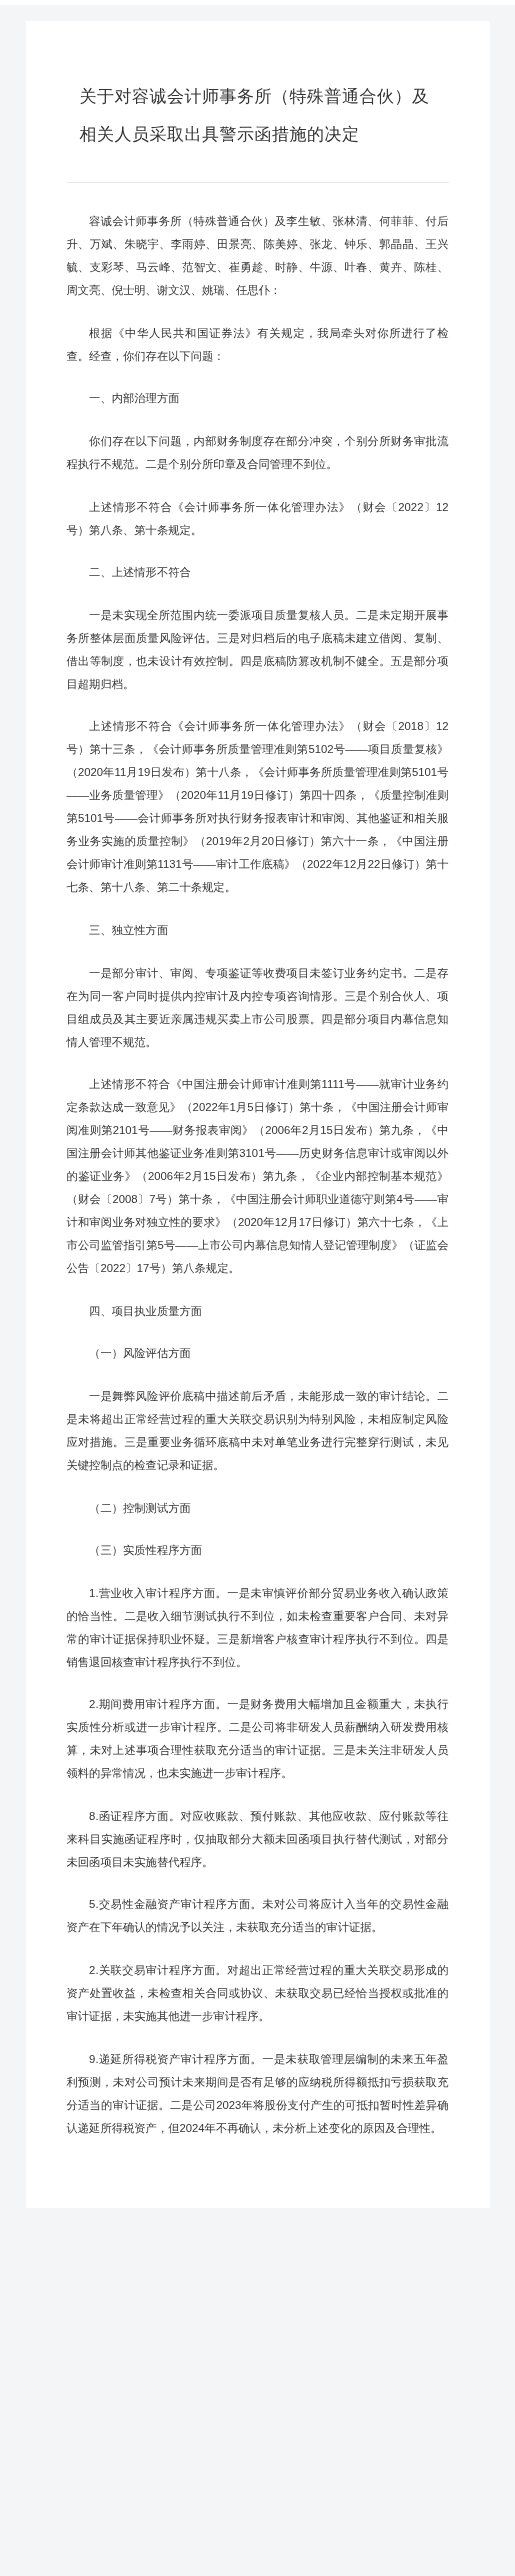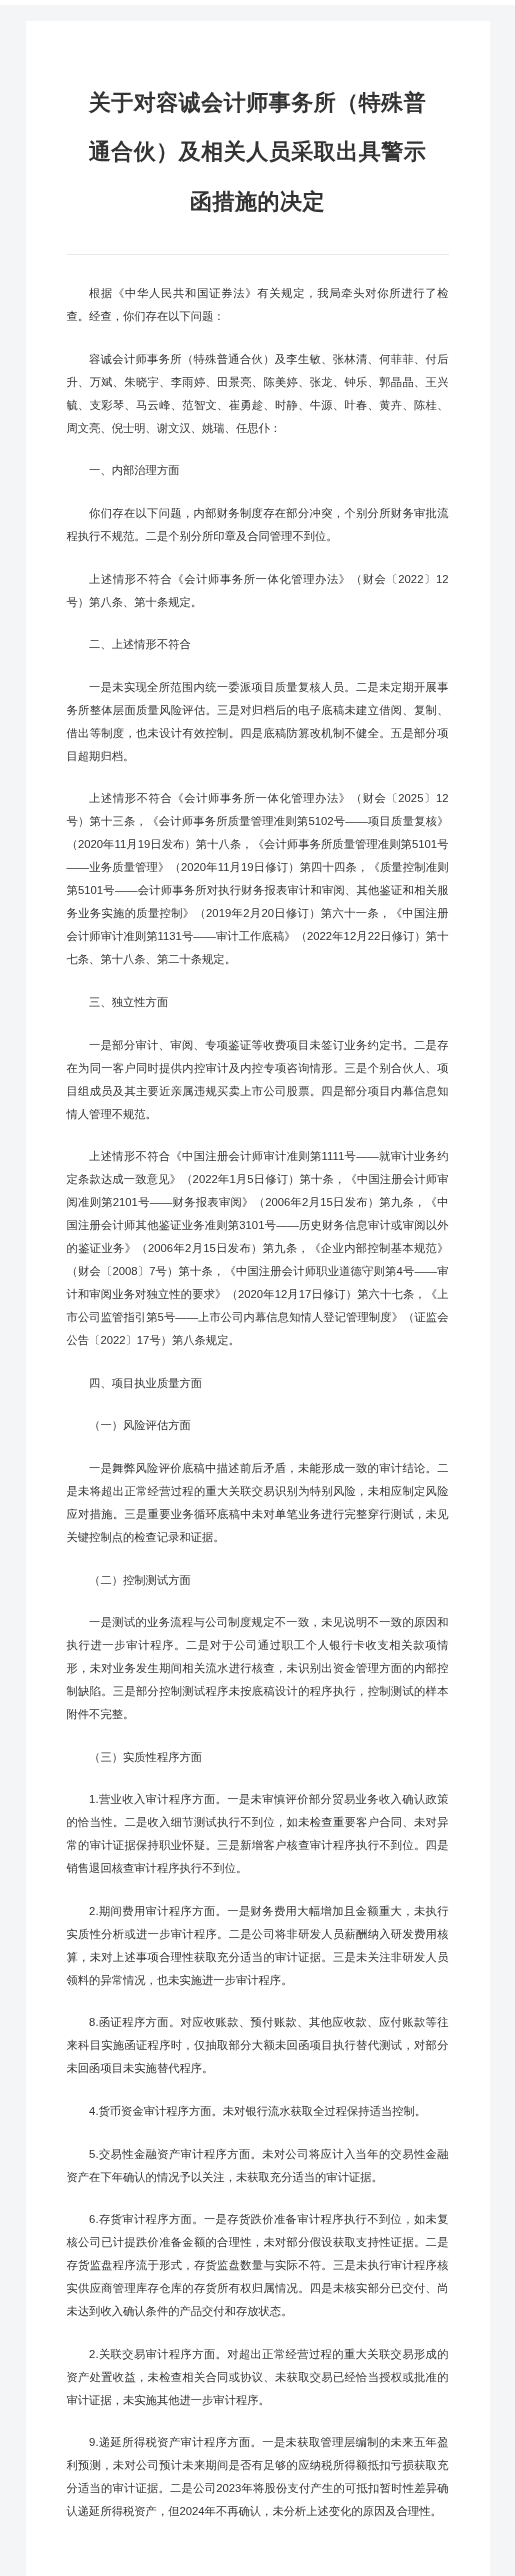--- a/index.html
+++ b/index.html
@@ -19,24 +19,23 @@
     background: #ffffff;
   }
   .card {
     width: 464px;
     box-sizing: border-box;
     margin: 16px auto 0;
     background: #ffffff;
     padding: 41px 41px 49px;
   }
   .doc-title {
-    font-size: 22px;
-    font-weight: 700;
+    font-size: 17px;
+    font-weight: 400;
     color: #333333;
-    text-align: center;
     line-height: 2.25;
     margin: 15.5px 13px 28px;
     letter-spacing: 0.5px;
   }
   .divider {
     border: 0;
     border-top: 0.5px solid #e8e8e8;
     margin: 0 0 27px;
   }
   .doc-body p {
@@ -54,42 +53,39 @@
 </style>
 </head>
 <body>
 
 <div class="page">
   <div class="top-strip"></div>
   <div class="card">
     <h1 class="doc-title">关于对容诚会计师事务所（特殊普通合伙）及相关人员采取出具警示函措施的决定</h1>
     <hr class="divider">
     <div class="doc-body">
+        <p class="paragraph">容诚会计师事务所（特殊普通合伙）及李生敏、张林清、何菲菲、付后升、万斌、朱晓宇、李雨婷、田景亮、陈美婷、张龙、钟乐、郭晶晶、王兴毓、支彩琴、马云峰、范智文、崔勇趁、时静、牛源、叶春、黄卉、陈桂、周文亮、倪士明、谢文汉、姚瑞、任思仆：</p>
         <p class="paragraph">根据《中华人民共和国证券法》有关规定，我局牵头对你所进行了检查。经查，你们存在以下问题：</p>
-        <p class="paragraph">容诚会计师事务所（特殊普通合伙）及李生敏、张林清、何菲菲、付后升、万斌、朱晓宇、李雨婷、田景亮、陈美婷、张龙、钟乐、郭晶晶、王兴毓、支彩琴、马云峰、范智文、崔勇趁、时静、牛源、叶春、黄卉、陈桂、周文亮、倪士明、谢文汉、姚瑞、任思仆：</p>
         <p class="heading">一、内部治理方面</p>
         <p class="paragraph">你们存在以下问题，内部财务制度存在部分冲突，个别分所财务审批流程执行不规范。二是个别分所印章及合同管理不到位。</p>
         <p class="paragraph">上述情形不符合《会计师事务所一体化管理办法》（财会〔2022〕12号）第八条、第十条规定。</p>
         <p class="heading">二、上述情形不符合</p>
         <p class="paragraph">一是未实现全所范围内统一委派项目质量复核人员。二是未定期开展事务所整体层面质量风险评估。三是对归档后的电子底稿未建立借阅、复制、借出等制度，也未设计有效控制。四是底稿防篡改机制不健全。五是部分项目超期归档。</p>
-        <p class="paragraph">上述情形不符合《会计师事务所一体化管理办法》（财会〔2025〕12号）第十三条，《会计师事务所质量管理准则第5102号——项目质量复核》（2020年11月19日发布）第十八条，《会计师事务所质量管理准则第5101号——业务质量管理》（2020年11月19日修订）第四十四条，《质量控制准则第5101号——会计师事务所对执行财务报表审计和审阅、其他鉴证和相关服务业务实施的质量控制》（2019年2月20日修订）第六十一条，《中国注册会计师审计准则第1131号——审计工作底稿》（2022年12月22日修订）第十七条、第十八条、第二十条规定。</p>
+        <p class="paragraph">上述情形不符合《会计师事务所一体化管理办法》（财会〔2018〕12号）第十三条，《会计师事务所质量管理准则第5102号——项目质量复核》（2020年11月19日发布）第十八条，《会计师事务所质量管理准则第5101号——业务质量管理》（2020年11月19日修订）第四十四条，《质量控制准则第5101号——会计师事务所对执行财务报表审计和审阅、其他鉴证和相关服务业务实施的质量控制》（2019年2月20日修订）第六十一条，《中国注册会计师审计准则第1131号——审计工作底稿》（2022年12月22日修订）第十七条、第十八条、第二十条规定。</p>
         <p class="heading">三、独立性方面</p>
         <p class="paragraph">一是部分审计、审阅、专项鉴证等收费项目未签订业务约定书。二是存在为同一客户同时提供内控审计及内控专项咨询情形。三是个别合伙人、项目组成员及其主要近亲属违规买卖上市公司股票。四是部分项目内幕信息知情人管理不规范。</p>
         <p class="paragraph">上述情形不符合《中国注册会计师审计准则第1111号——就审计业务约定条款达成一致意见》（2022年1月5日修订）第十条，《中国注册会计师审阅准则第2101号——财务报表审阅》（2006年2月15日发布）第九条，《中国注册会计师其他鉴证业务准则第3101号——历史财务信息审计或审阅以外的鉴证业务》（2006年2月15日发布）第九条，《企业内部控制基本规范》（财会〔2008〕7号）第十条，《中国注册会计师职业道德守则第4号——审计和审阅业务对独立性的要求》（2020年12月17日修订）第六十七条，《上市公司监管指引第5号——上市公司内幕信息知情人登记管理制度》（证监会公告〔2022〕17号）第八条规定。</p>
         <p class="heading">四、项目执业质量方面</p>
         <p class="subheading">（一）风险评估方面</p>
         <p class="paragraph">一是舞弊风险评价底稿中描述前后矛盾，未能形成一致的审计结论。二是未将超出正常经营过程的重大关联交易识别为特别风险，未相应制定风险应对措施。三是重要业务循环底稿中未对单笔业务进行完整穿行测试，未见关键控制点的检查记录和证据。</p>
         <p class="subheading">（二）控制测试方面</p>
-        <p class="paragraph">一是测试的业务流程与公司制度规定不一致，未见说明不一致的原因和执行进一步审计程序。二是对于公司通过职工个人银行卡收支相关款项情形，未对业务发生期间相关流水进行核查，未识别出资金管理方面的内部控制缺陷。三是部分控制测试程序未按底稿设计的程序执行，控制测试的样本附件不完整。</p>
         <p class="subheading">（三）实质性程序方面</p>
         <p class="paragraph"><b>1.营业收入审计程序方面。</b>一是未审慎评价部分贸易业务收入确认政策的恰当性。二是收入细节测试执行不到位，如未检查重要客户合同、未对异常的审计证据保持职业怀疑。三是新增客户核查审计程序执行不到位。四是销售退回核查审计程序执行不到位。</p>
         <p class="paragraph"><b>2.期间费用审计程序方面。</b>一是财务费用大幅增加且金额重大，未执行实质性分析或进一步审计程序。二是公司将非研发人员薪酬纳入研发费用核算，未对上述事项合理性获取充分适当的审计证据。三是未关注非研发人员领料的异常情况，也未实施进一步审计程序。</p>
         <p class="paragraph"><b>8.函证程序方面。</b>对应收账款、预付账款、其他应收款、应付账款等往来科目实施函证程序时，仅抽取部分大额未回函项目执行替代测试，对部分未回函项目未实施替代程序。</p>
-        <p class="paragraph"><b>4.货币资金审计程序方面。</b>未对银行流水获取全过程保持适当控制。</p>
         <p class="paragraph"><b>5.交易性金融资产审计程序方面。</b>未对公司将应计入当年的交易性金融资产在下年确认的情况予以关注，未获取充分适当的审计证据。</p>
-        <p class="paragraph"><b>6.存货审计程序方面。</b>一是存货跌价准备审计程序执行不到位，如未复核公司已计提跌价准备金额的合理性，未对部分假设获取支持性证据。二是存货监盘程序流于形式，存货监盘数量与实际不符。三是未执行审计程序核实供应商管理库存仓库的存货所有权归属情况。四是未核实部分已交付、尚未达到收入确认条件的产品交付和存放状态。</p>
         <p class="paragraph"><b>2.关联交易审计程序方面。</b>对超出正常经营过程的重大关联交易形成的资产处置收益，未检查相关合同或协议、未获取交易已经恰当授权或批准的审计证据，未实施其他进一步审计程序。</p>
         <p class="paragraph"><b>9.递延所得税资产审计程序方面。</b>一是未获取管理层编制的未来五年盈利预测，未对公司预计未来期间是否有足够的应纳税所得额抵扣亏损获取充分适当的审计证据。二是公司2023年将股份支付产生的可抵扣暂时性差异确认递延所得税资产，但2024年不再确认，未分析上述变化的原因及合理性。</p>
       </div>
 
   </div>
 </div>
 
 
 </body></html>

